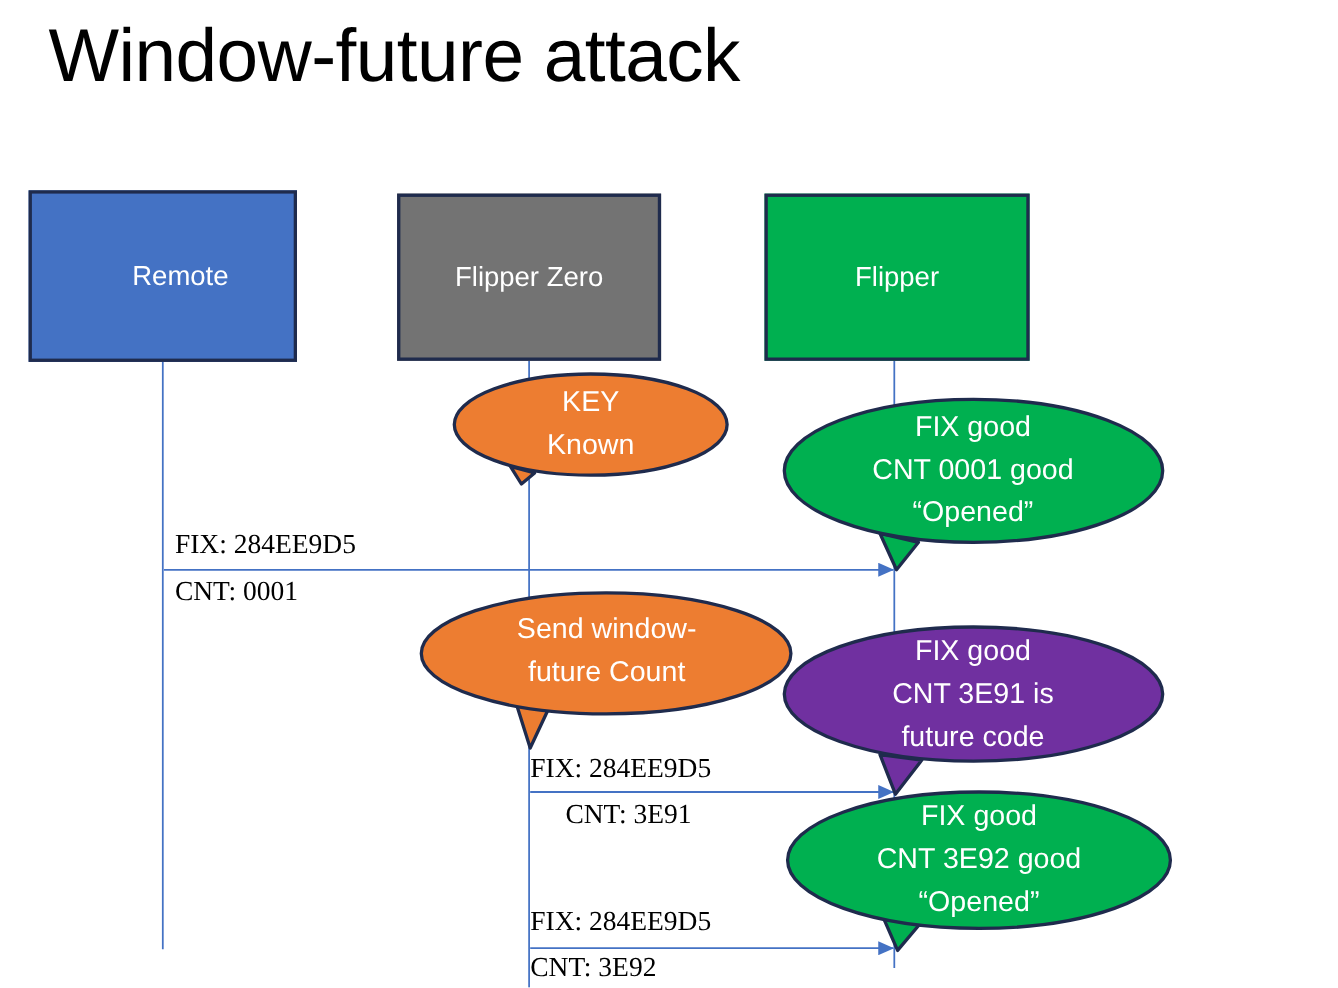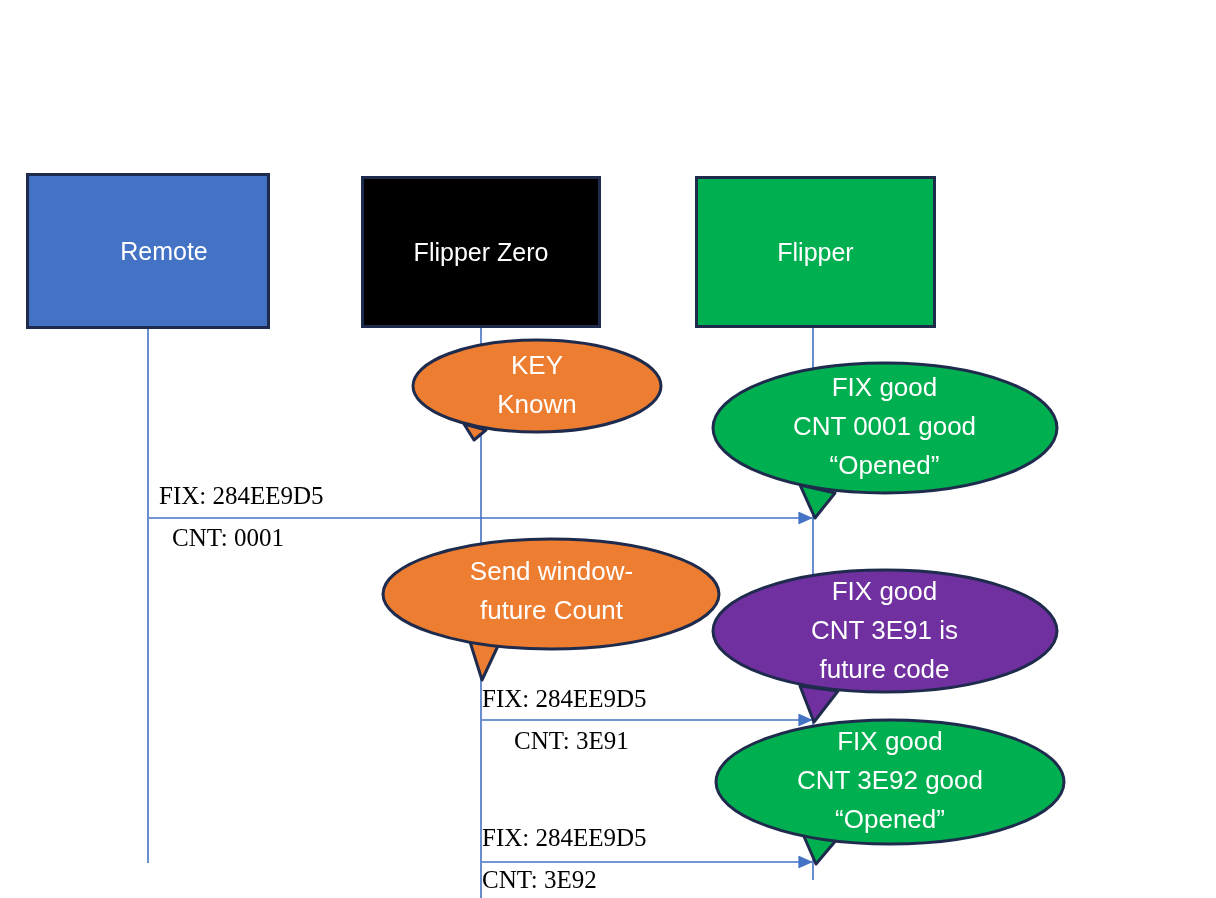--- a/index.html
+++ b/index.html
@@ -48,21 +48,21 @@
     display: flex;
     align-items: center;
     justify-content: center;
     color: #ffffff;
     font-size: 25px;
     font-weight: 400;
     line-height: 30px;
     text-align: center;
   }
   #actor-remote   { left: 26px;  top: 173px; width: 244px; height: 156px; background: #4472C4; padding-left: 32px; }
-  #actor-flipper  { left: 361px; top: 176px; width: 240px; height: 152px; background: #000000; }
+  #actor-flipper  { left: 361px; top: 176px; width: 240px; height: 152px; background: #737373; }
   #actor-receiver { left: 695px; top: 176px; width: 241px; height: 152px; background: #00B050; }
 
   
   .callout-text {
     position: absolute;
     color: #ffffff;
     font-size: 26px;
     line-height: 39px;
     text-align: center;
     white-space: pre-line;
@@ -77,31 +77,32 @@
   
   .msg-label {
     position: absolute;
     color: #000000;
     font-size: 25px;
     line-height: 30px;
     white-space: nowrap;
     font-family: Liberation Serif, serif;
   }
   #msg1-fix { left: 159px; top: 481px; }
-  #msg1-cnt { left: 172px; top: 523px; }
+  #msg1-cnt { left: 159px; top: 523px; }
   #msg2-fix { left: 482px; top: 684px; }
   #msg2-cnt { left: 482px; top: 726px; padding-left: 32px; }
   #msg3-fix { left: 482px; top: 823px; }
   #msg3-cnt { left: 482px; top: 865px; }
 </style>
 </head>
 <body>
 
 <div id="slide">
 
+  <div id="slide-title">Window-future attack</div>
 
   <svg id="canvas" viewBox="0 0 1216 898" xmlns="http://www.w3.org/2000/svg">
 
     <defs>
       <marker id="arrowhead-blue" markerWidth="9" markerHeight="8" refX="8.5" refY="4" orient="auto" markerUnits="strokeWidth">
         <path d="M0,0 L9,4 L0,8 Z" fill="#4472C4"></path>
       </marker>
     </defs>
 
     <line x1="148" y1="329" x2="148" y2="863" stroke="#4472C4" stroke-width="1.6"></line>

